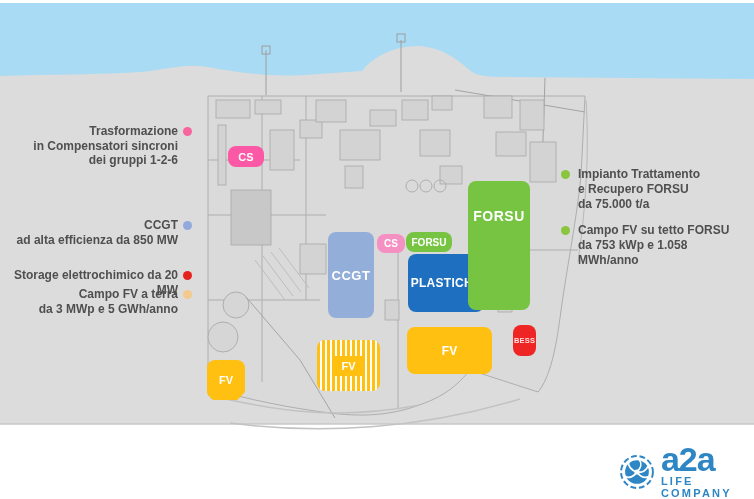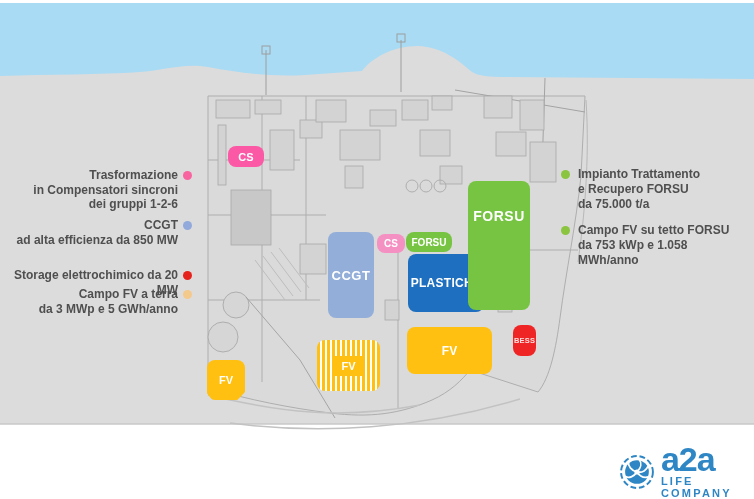--- a/index.html
+++ b/index.html
@@ -30,21 +30,21 @@
   
   .ann{position:absolute;font-weight:bold;font-size:12px;color:#4f4f4f;}
   .ann .txt{white-space:pre-line;}
   .dot{width:9px;height:9px;border-radius:50%;flex:0 0 auto;margin-top:3px;}
   .ann-left{left:0;width:192px;display:flex;justify-content:flex-end;align-items:flex-start;}
   .ann-left .txt{text-align:right;line-height:14.5px;}
   .ann-left .dot{margin-left:5px;}
   .ann-right{left:561px;width:190px;display:flex;align-items:flex-start;}
   .ann-right .txt{text-align:left;line-height:15px;}
   .ann-right .dot{margin-right:8px;}
-  #ann-l1{top:124px;margin-top:44px;} #ann-l2{top:218px;} #ann-l3{top:268px;} #ann-l4{top:287px;}
+  #ann-l1{top:124px;} #ann-l2{top:218px;} #ann-l3{top:268px;} #ann-l4{top:287px;}
   #ann-r1{top:167px;} #ann-r2{top:223px;}
 
   
   .logo{position:absolute;left:619px;top:444px;display:flex;align-items:center;}
   .logo-text{margin-left:6px;display:flex;flex-direction:column;align-items:flex-start;}
   .logo-brand{font-size:34px;font-weight:bold;color:#2e86c4;line-height:30px;letter-spacing:-1px;}
   .logo-tagline{font-size:11px;font-weight:bold;color:#2e86c4;letter-spacing:2.2px;margin-top:1px;}
 </style>
 </head>
 <body>

